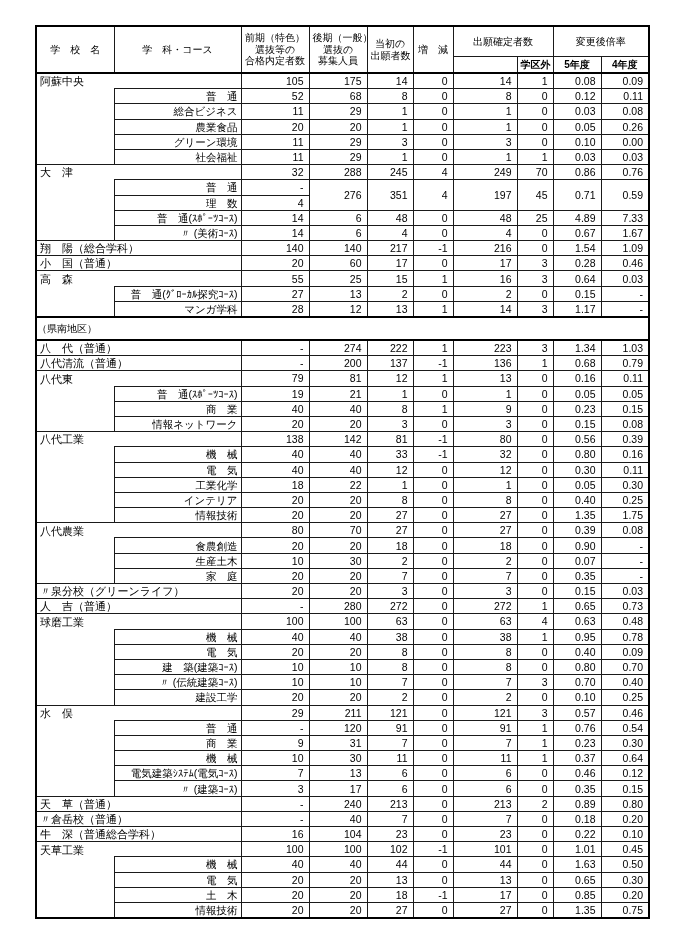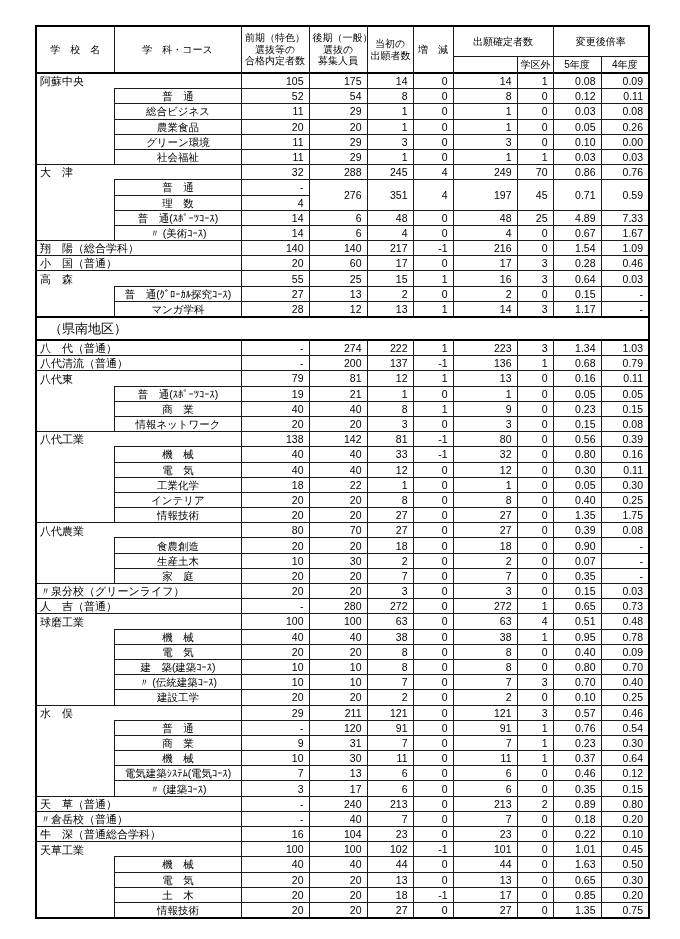--- a/index.html
+++ b/index.html
@@ -22,32 +22,32 @@
     padding:0 3px;
     overflow:hidden;white-space:nowrap;
     vertical-align:middle;
   }
   
   .adm thead{border-bottom:2px solid #000;}
   .adm thead th{
     font-weight:normal;text-align:center;font-size:10px;line-height:1.15;
   }
   .adm thead tr.h1 th{height:29px;}
-  .adm thead tr.h2 th{height:15px;}
+  .adm thead tr.h2 th{height:15px;font-weight:bold;}
   th.multiline{font-size:9.5px;line-height:1.18;}
   
   .adm tbody td{height:14.2px;line-height:14px;}
   td.sname{border-right:none;border-bottom:none;overflow:visible;font-size:11px;padding-left:3px;text-align:left;font-family:Liberation Serif, serif;}
   td.sempty{border-left:none;}
   td.spacer{border-top:none;border-bottom:none;}
-  td.cname{text-align:center;padding-left:4px;font-size:10.5px;}
+  td.cname{text-align:right;padding-left:4px;font-size:10.5px;}
   td.num{text-align:right;padding-right:5px;}
   tr.section td{
     border-top:2px solid #000;border-bottom:2px solid #000;
-    height:21px;text-align:left;padding-left:12px;font-size:13px;
+    height:21px;text-align:left;padding-left:0;font-size:10px;
   }
 </style>
 </head>
 <body>
 
 <div class="sheet">
   <table class="adm">
     <colgroup>
       <col style="width:78px">
         <col style="width:127px">
@@ -99,21 +99,21 @@
           <td class="num">0</td>
           <td class="num">14</td>
           <td class="num">1</td>
           <td class="num">0.08</td>
           <td class="num">0.09</td>
         </tr>
         <tr>
           <td class="spacer"></td>
           <td class="cname">普　通</td>
           <td class="num">52</td>
-          <td class="num">54</td>
+          <td class="num">68</td>
           <td class="num">8</td>
           <td class="num">0</td>
           <td class="num">8</td>
           <td class="num">0</td>
           <td class="num">0.12</td>
           <td class="num">0.11</td>
         </tr>
         <tr>
           <td class="spacer"></td>
           <td class="cname">総合ビジネス</td>
@@ -496,21 +496,21 @@
         </tr>
         <tr>
           <td class="sname">球磨工業</td>
           <td class="sempty"></td>
           <td class="num">100</td>
           <td class="num">100</td>
           <td class="num">63</td>
           <td class="num">0</td>
           <td class="num">63</td>
           <td class="num">4</td>
-          <td class="num">0.51</td>
+          <td class="num">0.63</td>
           <td class="num">0.48</td>
         </tr>
         <tr>
           <td class="spacer"></td>
           <td class="cname">機　械</td>
           <td class="num">40</td>
           <td class="num">40</td>
           <td class="num">38</td>
           <td class="num">0</td>
           <td class="num">38</td>

